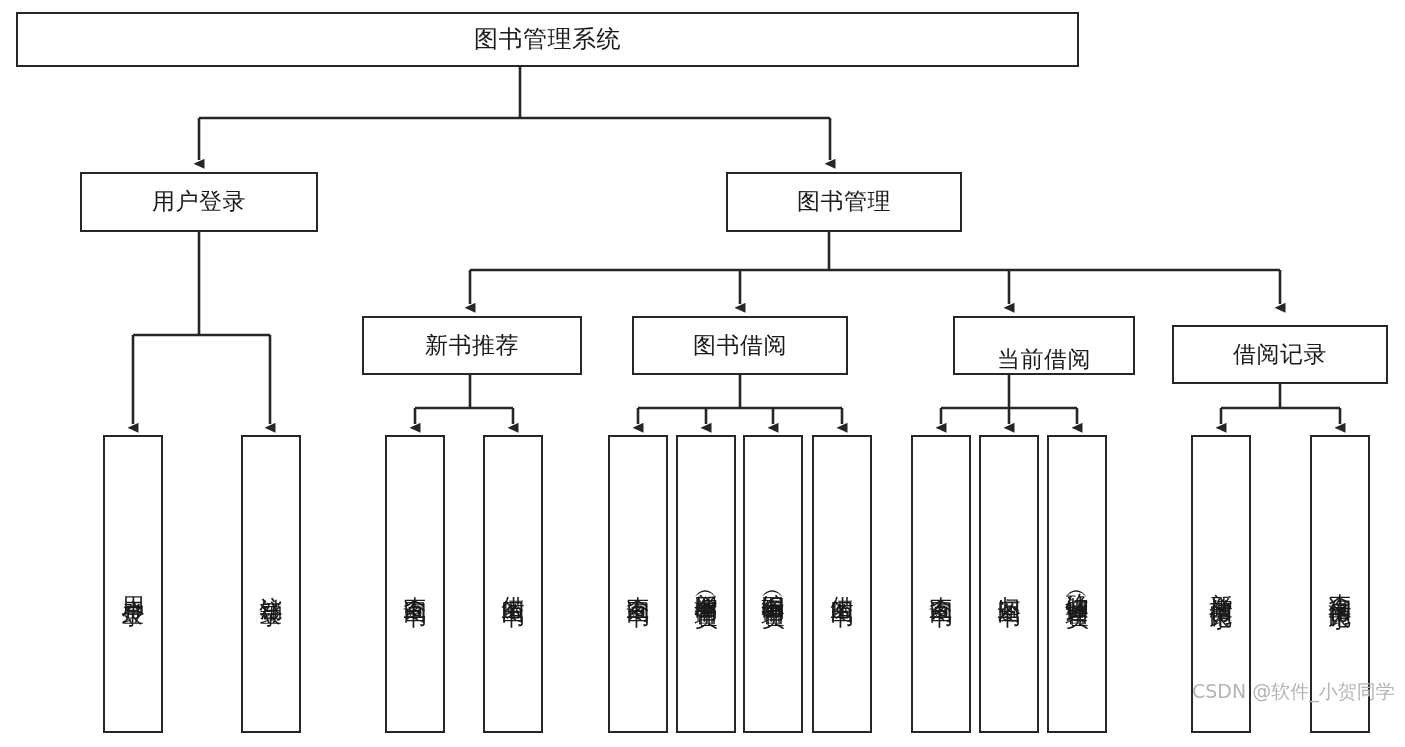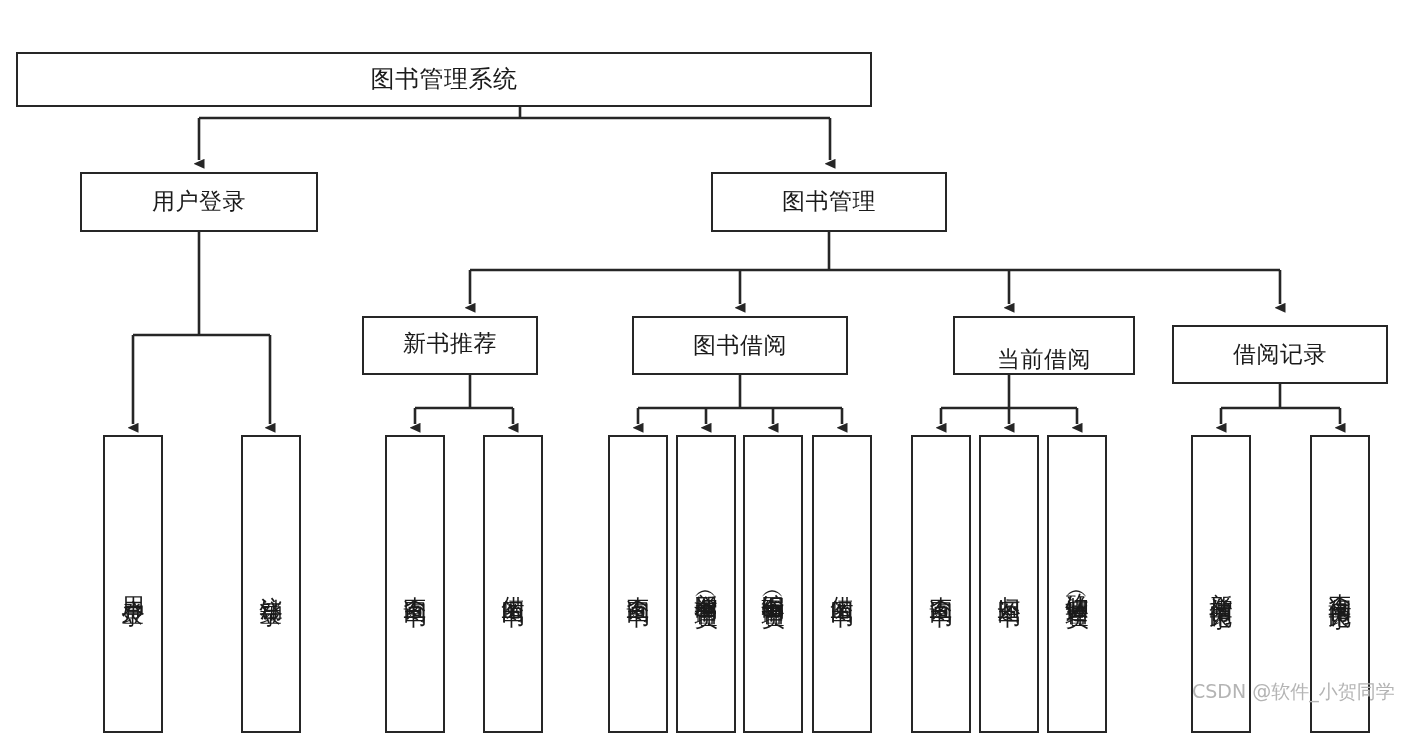--- a/index.html
+++ b/index.html
@@ -124,32 +124,32 @@
       <path d="M1009,408 L1009,424" marker-end="url(#arrow)"></path>
       <path d="M1077,408 L1077,424" marker-end="url(#arrow)"></path>
 
       <path d="M1280,375 L1280,408"></path>
       <path d="M1221,408 L1340,408"></path>
       <path d="M1221,408 L1221,424" marker-end="url(#arrow)"></path>
       <path d="M1340,408 L1340,424" marker-end="url(#arrow)"></path>
     </g>
   </svg>
 
-  <div class="node horiz root" style="left:16px;top:12px;width:856px;height:55px;margin-top:40px;">
+  <div class="node horiz root" style="left:16px;top:12px;width:1063px;height:55px;">
     <span class="node-label">图书管理系统</span>
   </div>
 
   <div class="node horiz" style="left:80px;top:172px;width:238px;height:60px;">
     <span class="node-label">用户登录</span>
   </div>
-  <div class="node horiz" style="left:711px;top:172px;width:236px;height:60px;">
+  <div class="node horiz" style="left:726px;top:172px;width:236px;height:60px;">
     <span class="node-label">图书管理</span>
   </div>
 
-  <div class="node horiz" style="left:362px;top:316px;width:176px;height:59px;font-family:Liberation Mono, monospace;">
+  <div class="node horiz" style="left:362px;top:316px;width:220px;height:59px;">
     <span class="node-label">新书推荐</span>
   </div>
   <div class="node horiz" style="left:632px;top:316px;width:216px;height:59px;">
     <span class="node-label">图书借阅</span>
   </div>
   <div class="node horiz" style="left:953px;top:316px;width:182px;height:59px;align-items:flex-end;">
     <span class="node-label">当前借阅</span>
   </div>
   <div class="node horiz" style="left:1172px;top:316px;width:216px;height:59px;margin-top:9px;">
     <span class="node-label">借阅记录</span>

